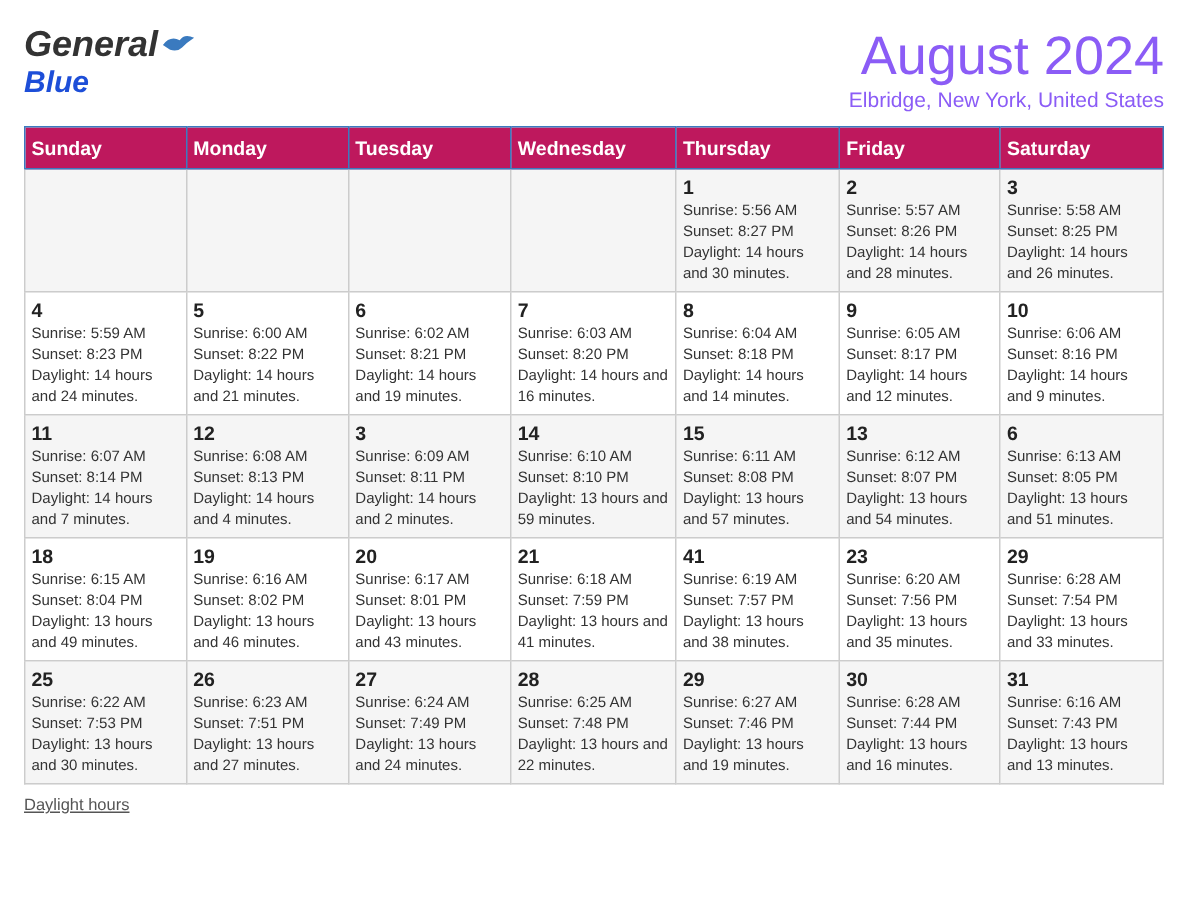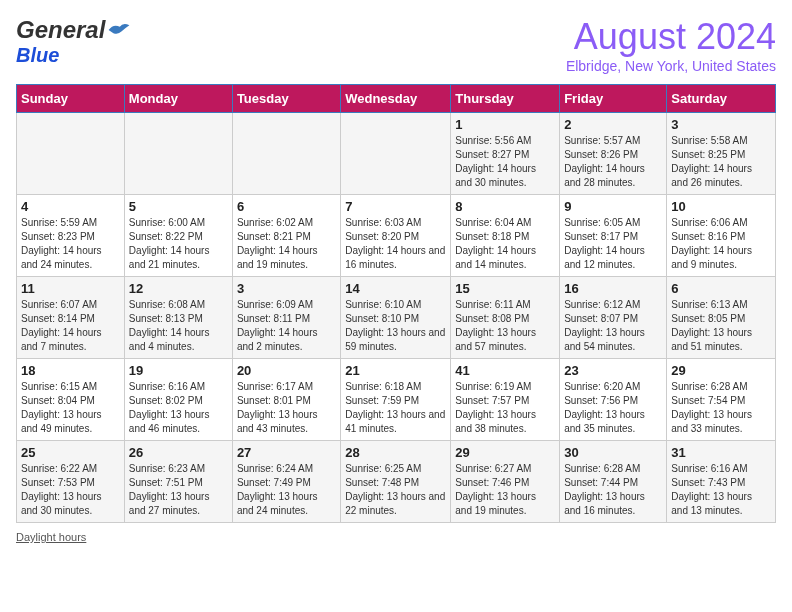--- a/index.html
+++ b/index.html
@@ -231,21 +231,21 @@
 Sunset: 8:10 PM
 Daylight: 13 hours and 59 minutes.</div>
         </td>
         <td>
           <span class="day-number">15</span>
           <div class="day-info">Sunrise: 6:11 AM
 Sunset: 8:08 PM
 Daylight: 13 hours and 57 minutes.</div>
         </td>
         <td>
-          <span class="day-number">16</span>
+          <span class="day-number">13</span>
           <div class="day-info">Sunrise: 6:12 AM
 Sunset: 8:07 PM
 Daylight: 13 hours and 54 minutes.</div>
         </td>
         <td>
           <span class="day-number">6</span>
           <div class="day-info">Sunrise: 6:13 AM
 Sunset: 8:05 PM
 Daylight: 13 hours and 51 minutes.</div>
         </td>

